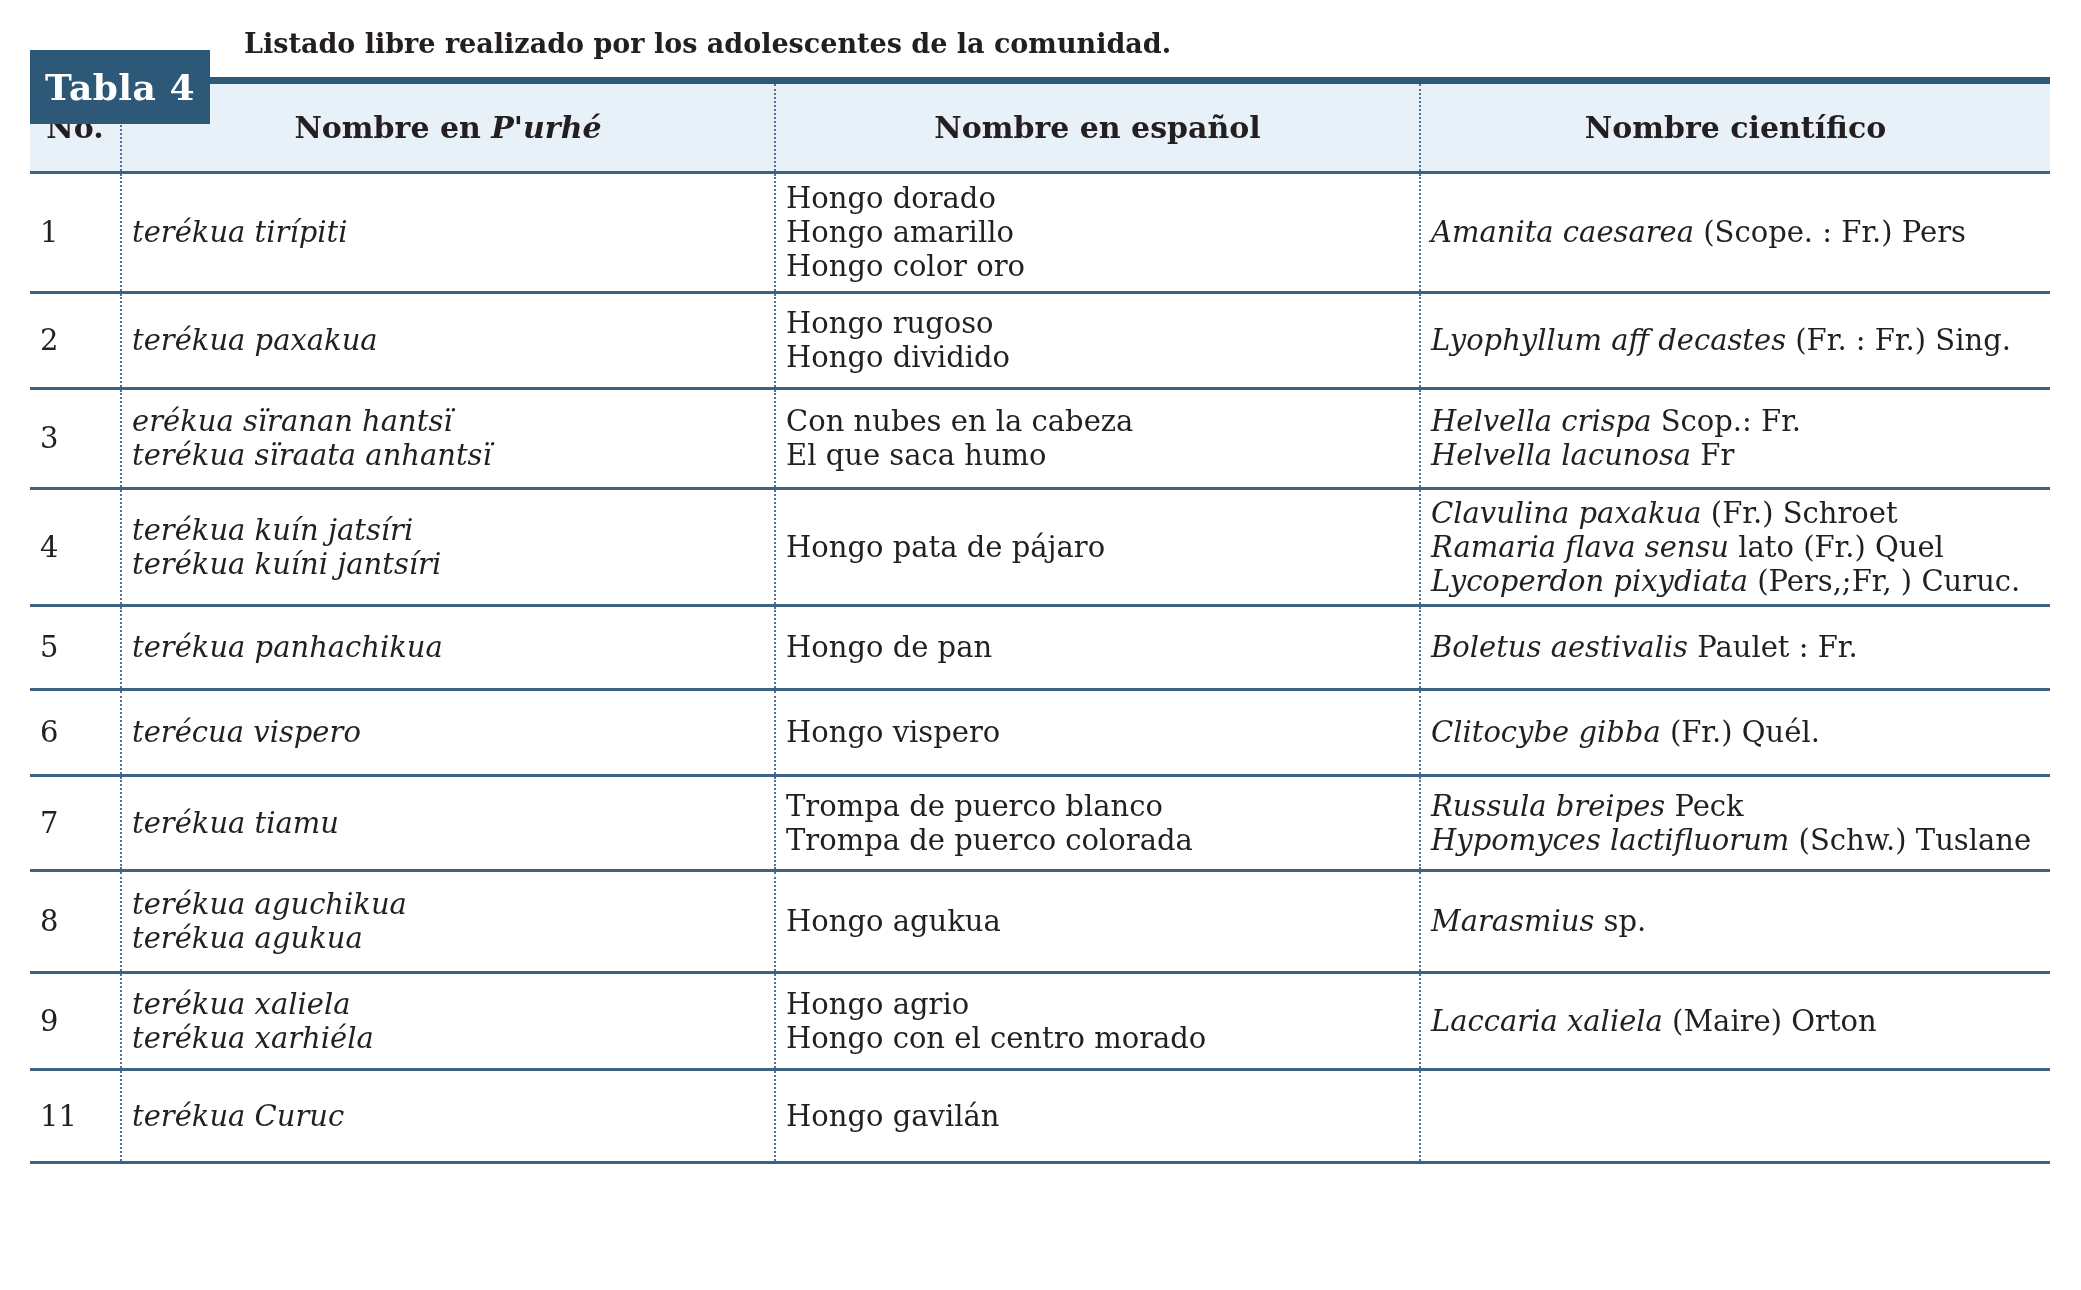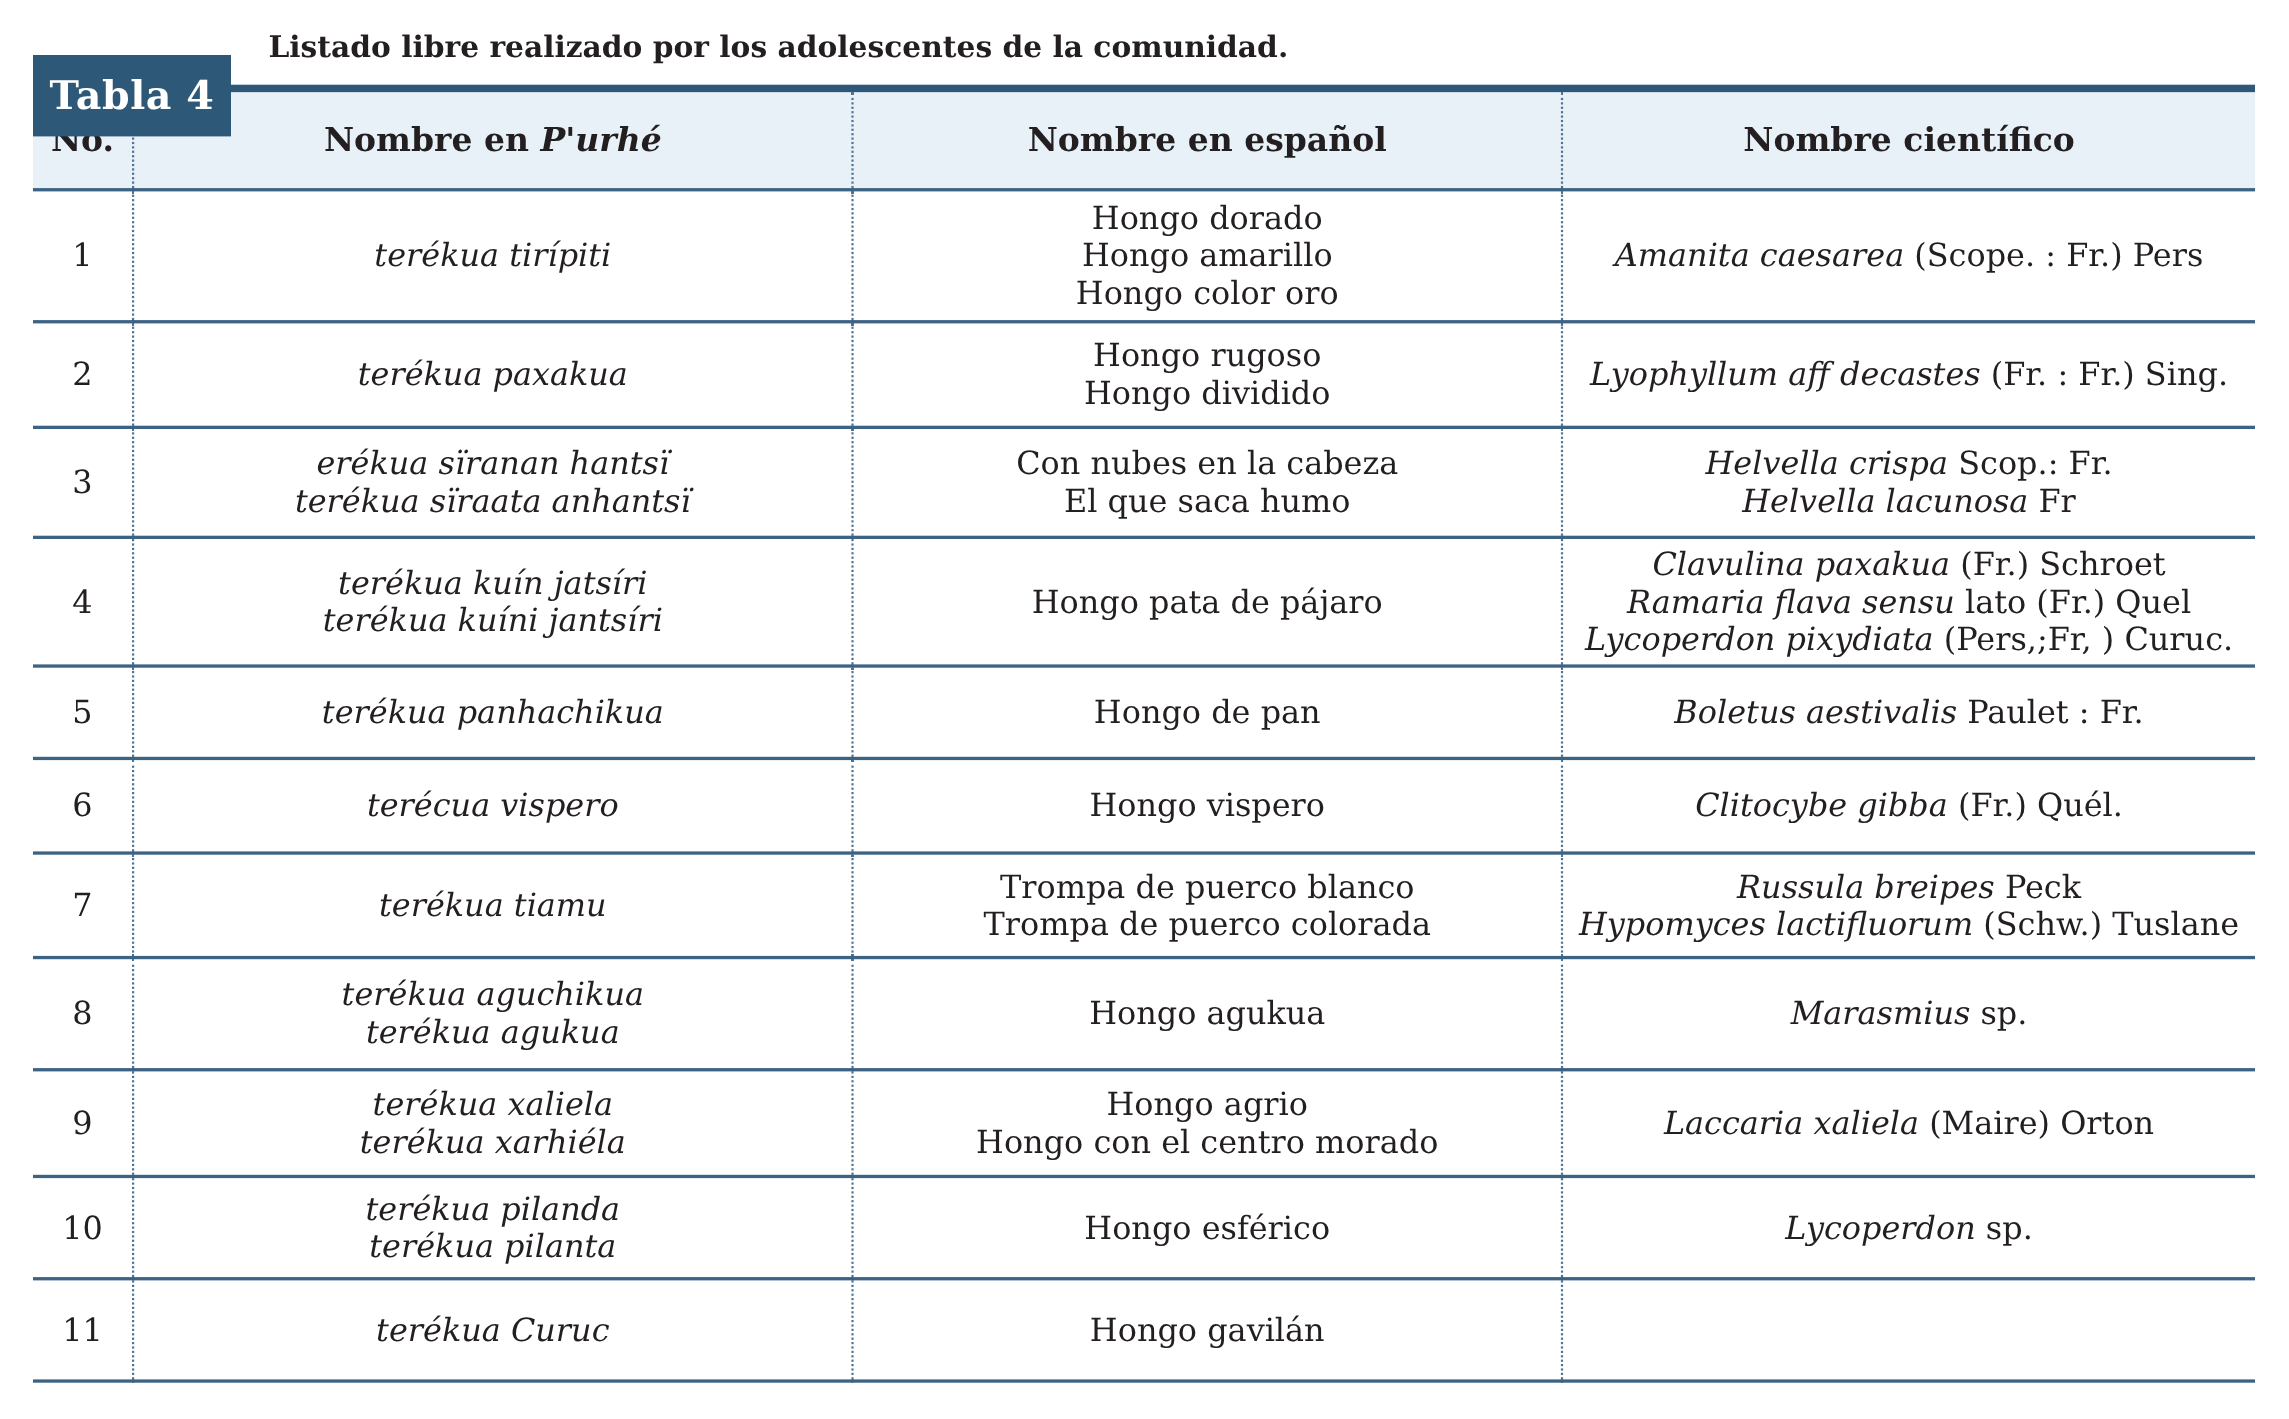--- a/index.html
+++ b/index.html
@@ -72,21 +72,21 @@
     text-align:center;
     vertical-align:middle;
   }
   tbody tr{
     border-bottom:3px solid var(--divider);
     background:#ffffff;
   }
   td{
     font-size:29px;
     line-height:34px;
-    text-align:center;
+    text-align:left;
     vertical-align:middle;
     padding:6px 10px;
   }
   th + th, td + td{
     border-left:2px dotted var(--dotted);
   }
   td.c-pu{font-style:italic;}
   .it{font-style:italic;}
   .rm{font-style:normal;}
 </style>
@@ -235,33 +235,20 @@
             </td>
             <td class="c-es">
               <div>Hongo agrio</div>
               <div>Hongo con el centro morado</div>
             </td>
             <td class="c-ci">
               <div><span class="it">Laccaria xaliela</span><span class="rm"> (Maire) Orton</span></div>
             </td>
           </tr>
           <tr style="height: 93px;">
-            <td class="c-no">10</td>
-            <td class="c-pu">
-              <div>terékua pilanda</div>
-              <div>terékua pilanta</div>
-            </td>
-            <td class="c-es">
-              <div>Hongo esférico</div>
-            </td>
-            <td class="c-ci">
-              <div><span class="it">Lycoperdon</span><span class="rm"> sp.</span></div>
-            </td>
-          </tr>
-          <tr style="height: 93px;">
             <td class="c-no">11</td>
             <td class="c-pu">
               <div>terékua Curuc</div>
             </td>
             <td class="c-es">
               <div>Hongo gavilán</div>
             </td>
             <td class="c-ci"></td>
           </tr>
         </tbody>

